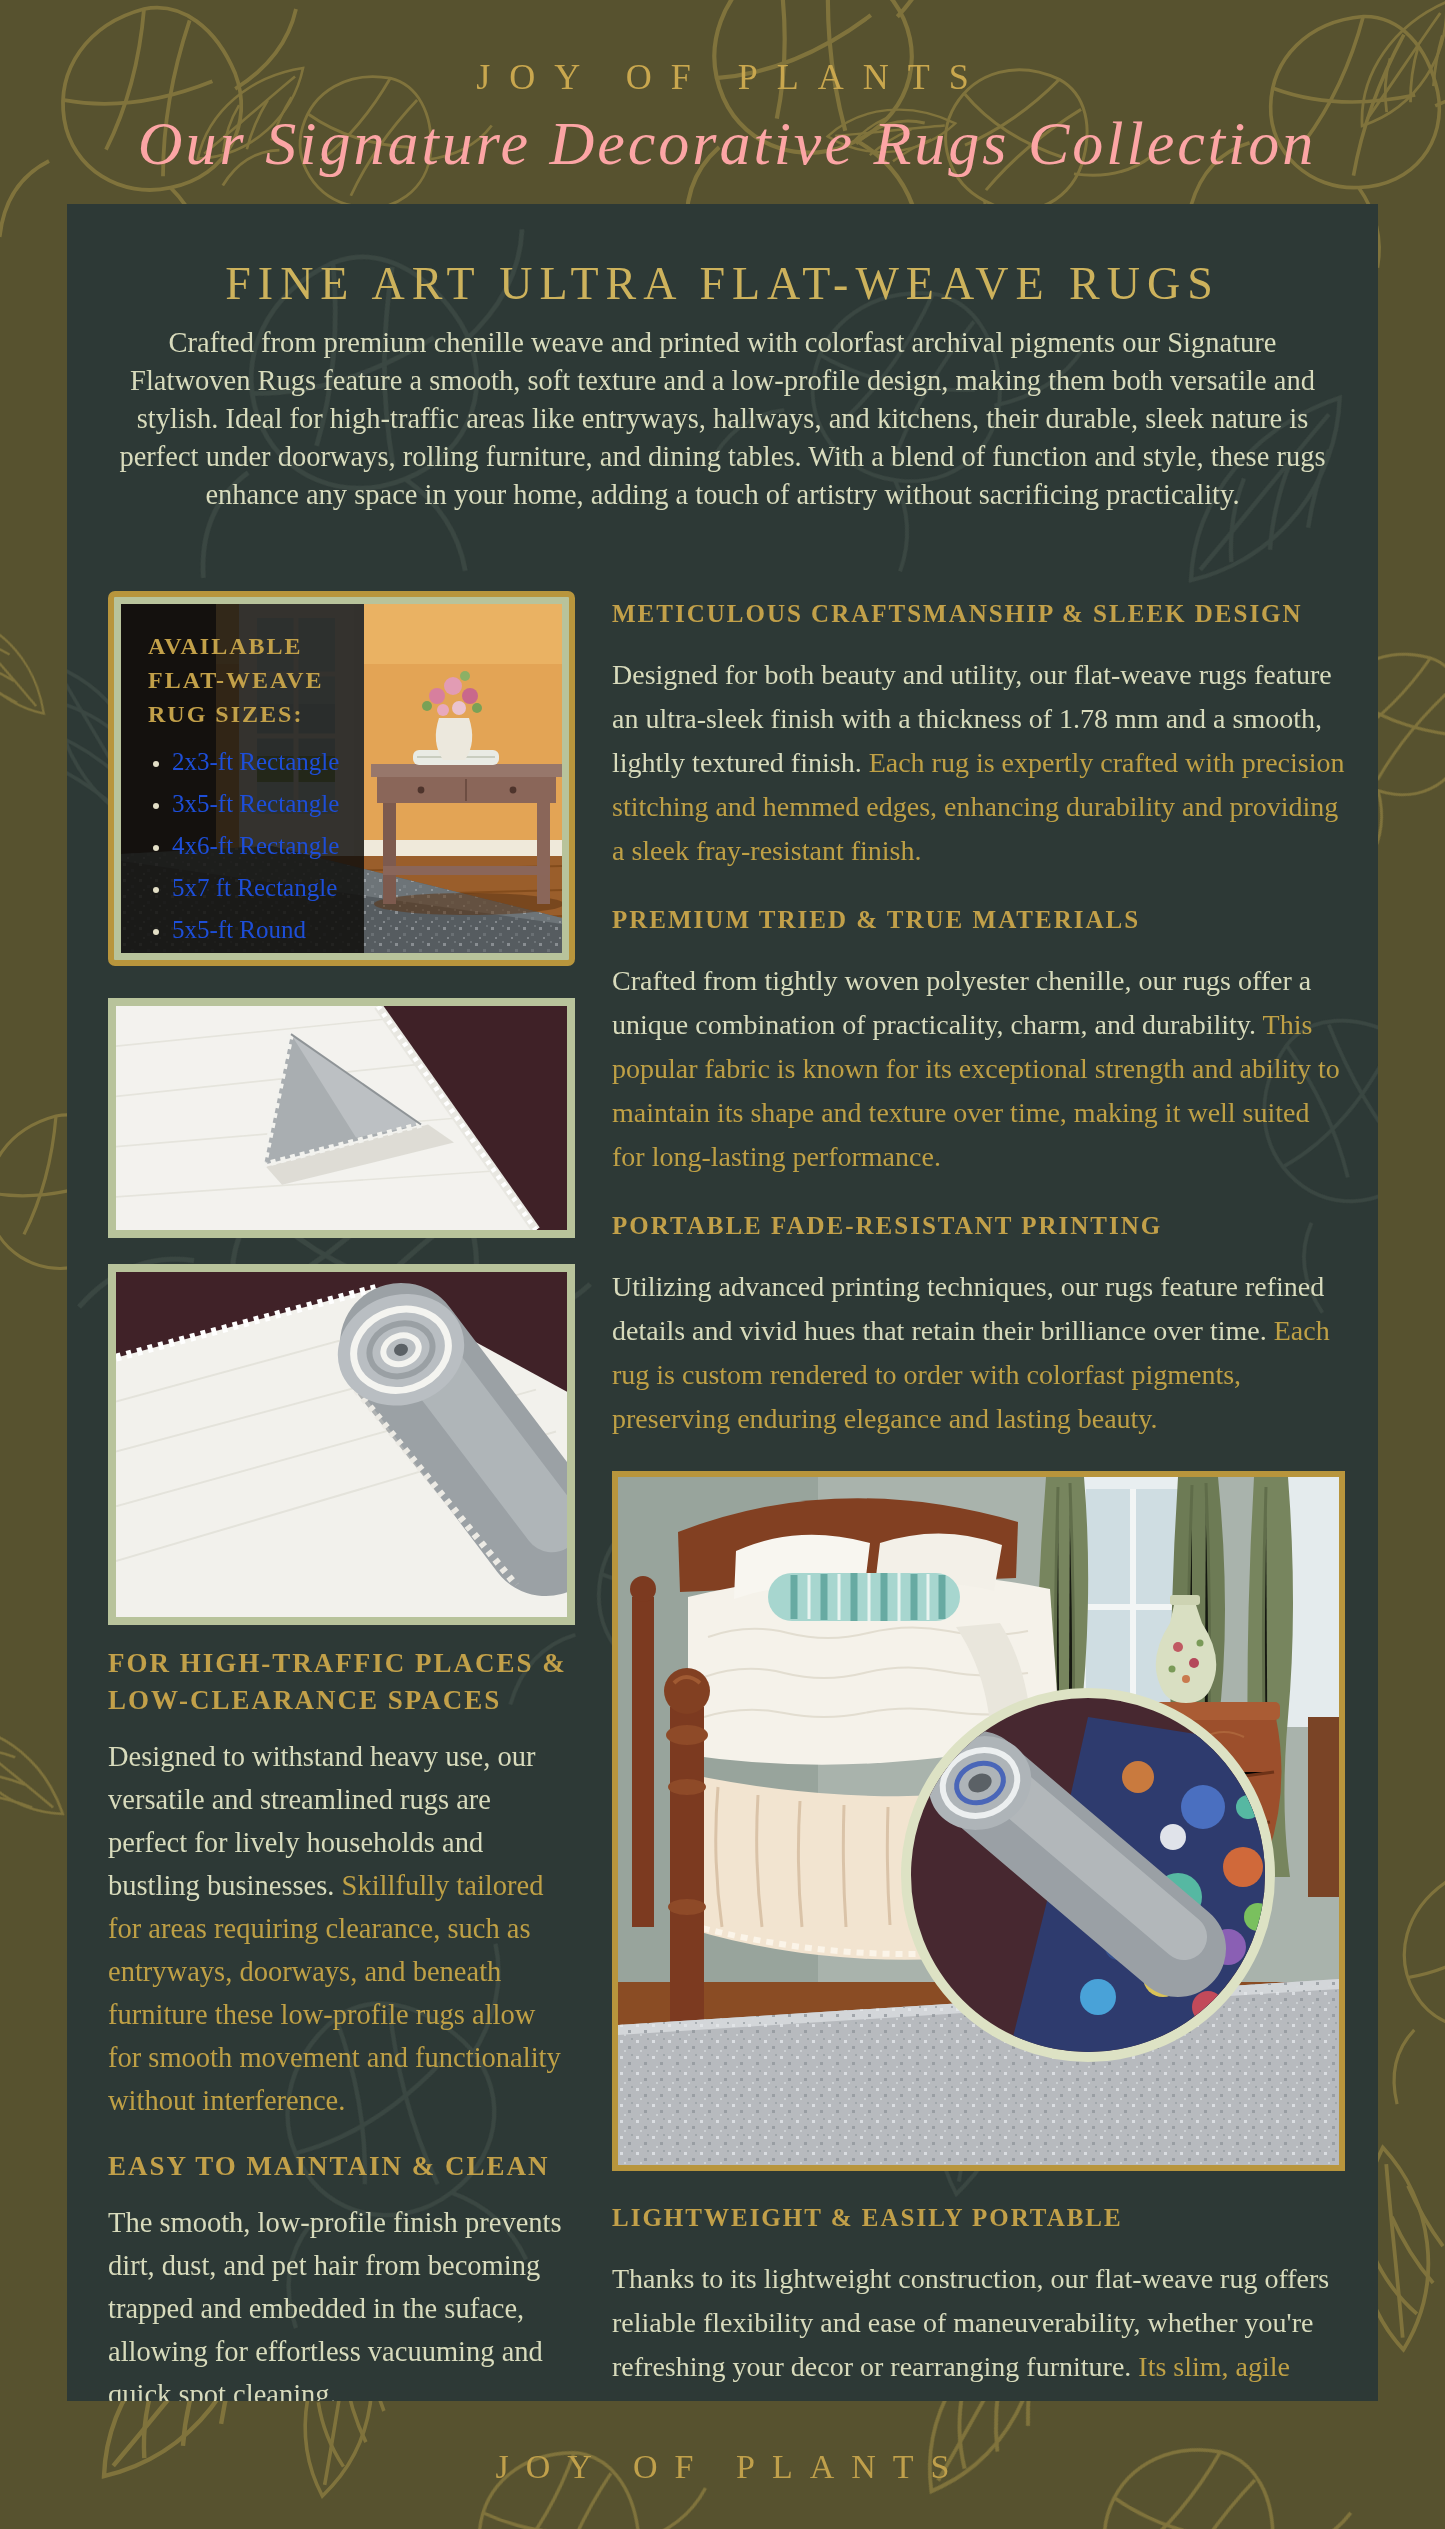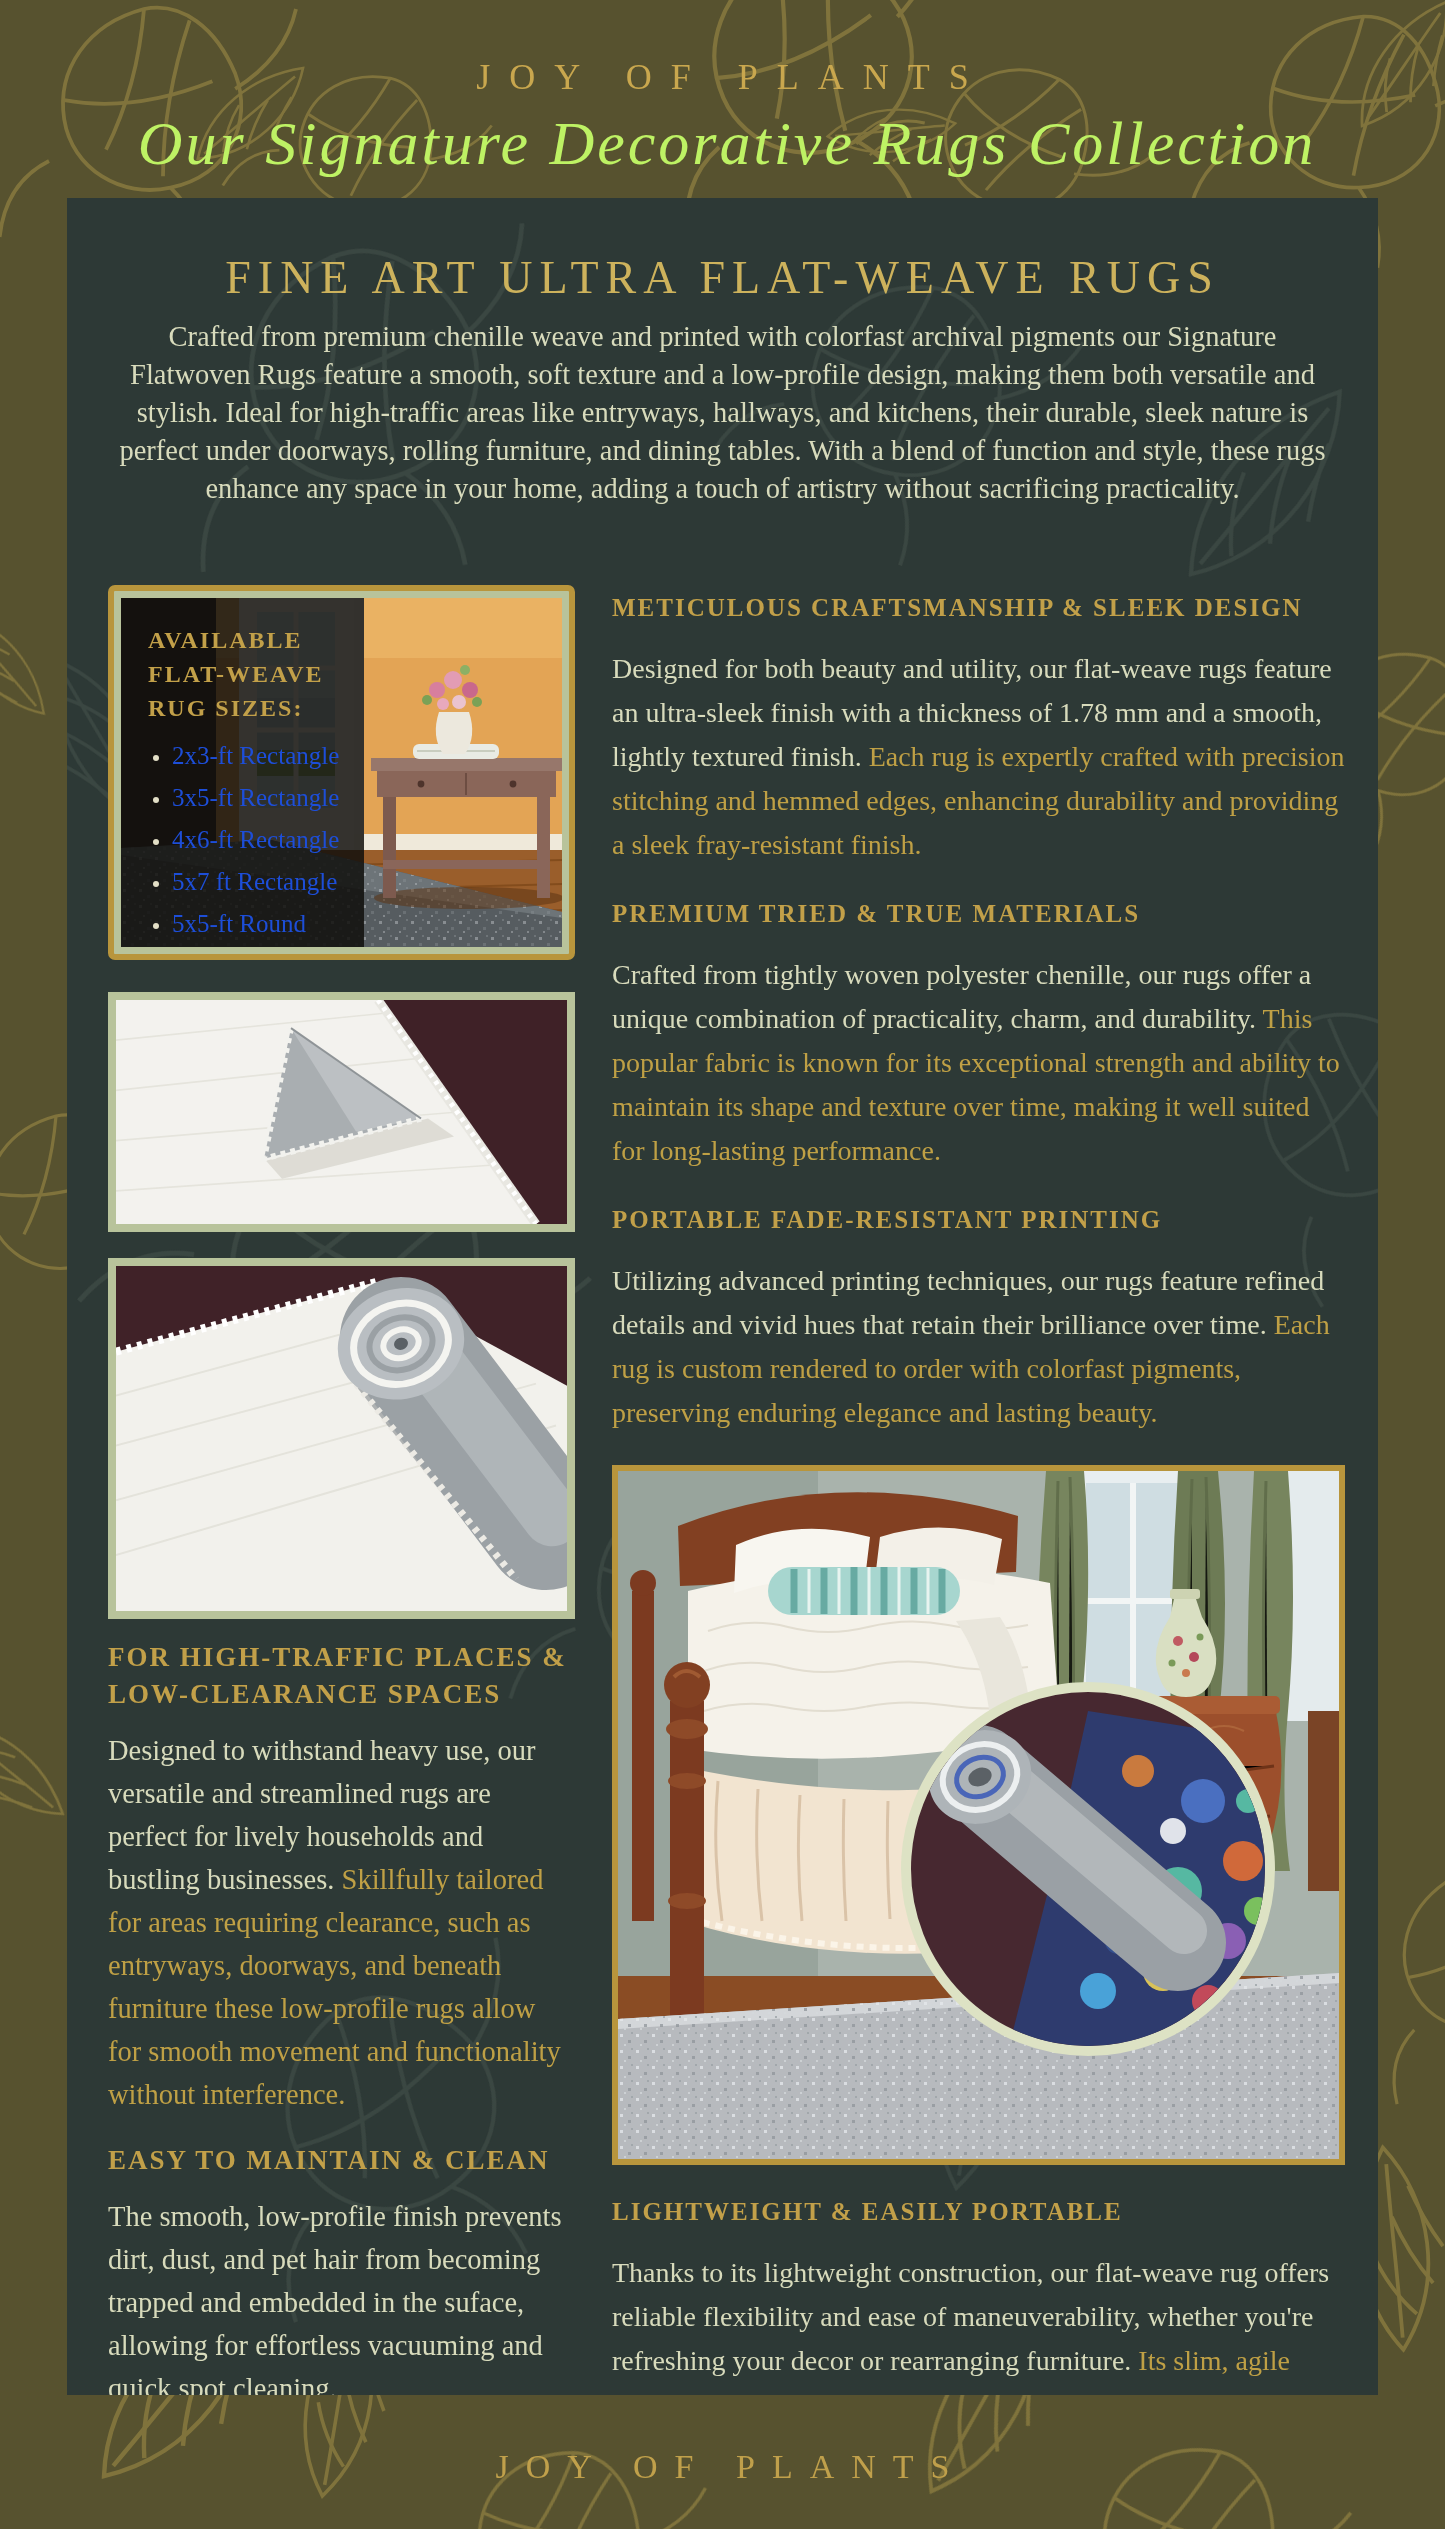--- a/index.html
+++ b/index.html
@@ -11,26 +11,26 @@
   svg{display:block;}
   .bg-florals{position:absolute;inset:0;z-index:0;color:#9b8a46;pointer-events:none;}
   
   .brand-top{
     position:absolute; top:56px; left:0; right:0; z-index:2;
     text-align:center; color:#c9a74e; font-size:36px; letter-spacing:19px;
     text-indent:19px; font-weight:normal;
   }
   .script-sub{
     position:absolute; top:108px; left:0; right:0; z-index:2;
-    text-align:center; color:#bef264; font-size:62px; font-style:italic;
+    text-align:center; color:#fca5a5; font-size:62px; font-style:italic;
     letter-spacing:3px; font-weight:normal;padding-left:9px;
   }
   
   .panel{
-    position:absolute; left:67px; top:198px; width:1311px; height:2197px;
+    position:absolute; left:67px; top:204px; width:1311px; height:2197px;
     background:#2d3936; z-index:1; overflow:hidden;
   }
   .panel-florals{position:absolute;inset:0;color:#3d4944;pointer-events:none;}
   .page-title{
     position:absolute; top:22px; left:0; right:0;
     text-align:center; color:#cdb25c; font-size:46px; letter-spacing:7px;
     font-weight:normal;
   }
   .intro{
     position:absolute; top:96px; left:50%; transform:translateX(-50%);

